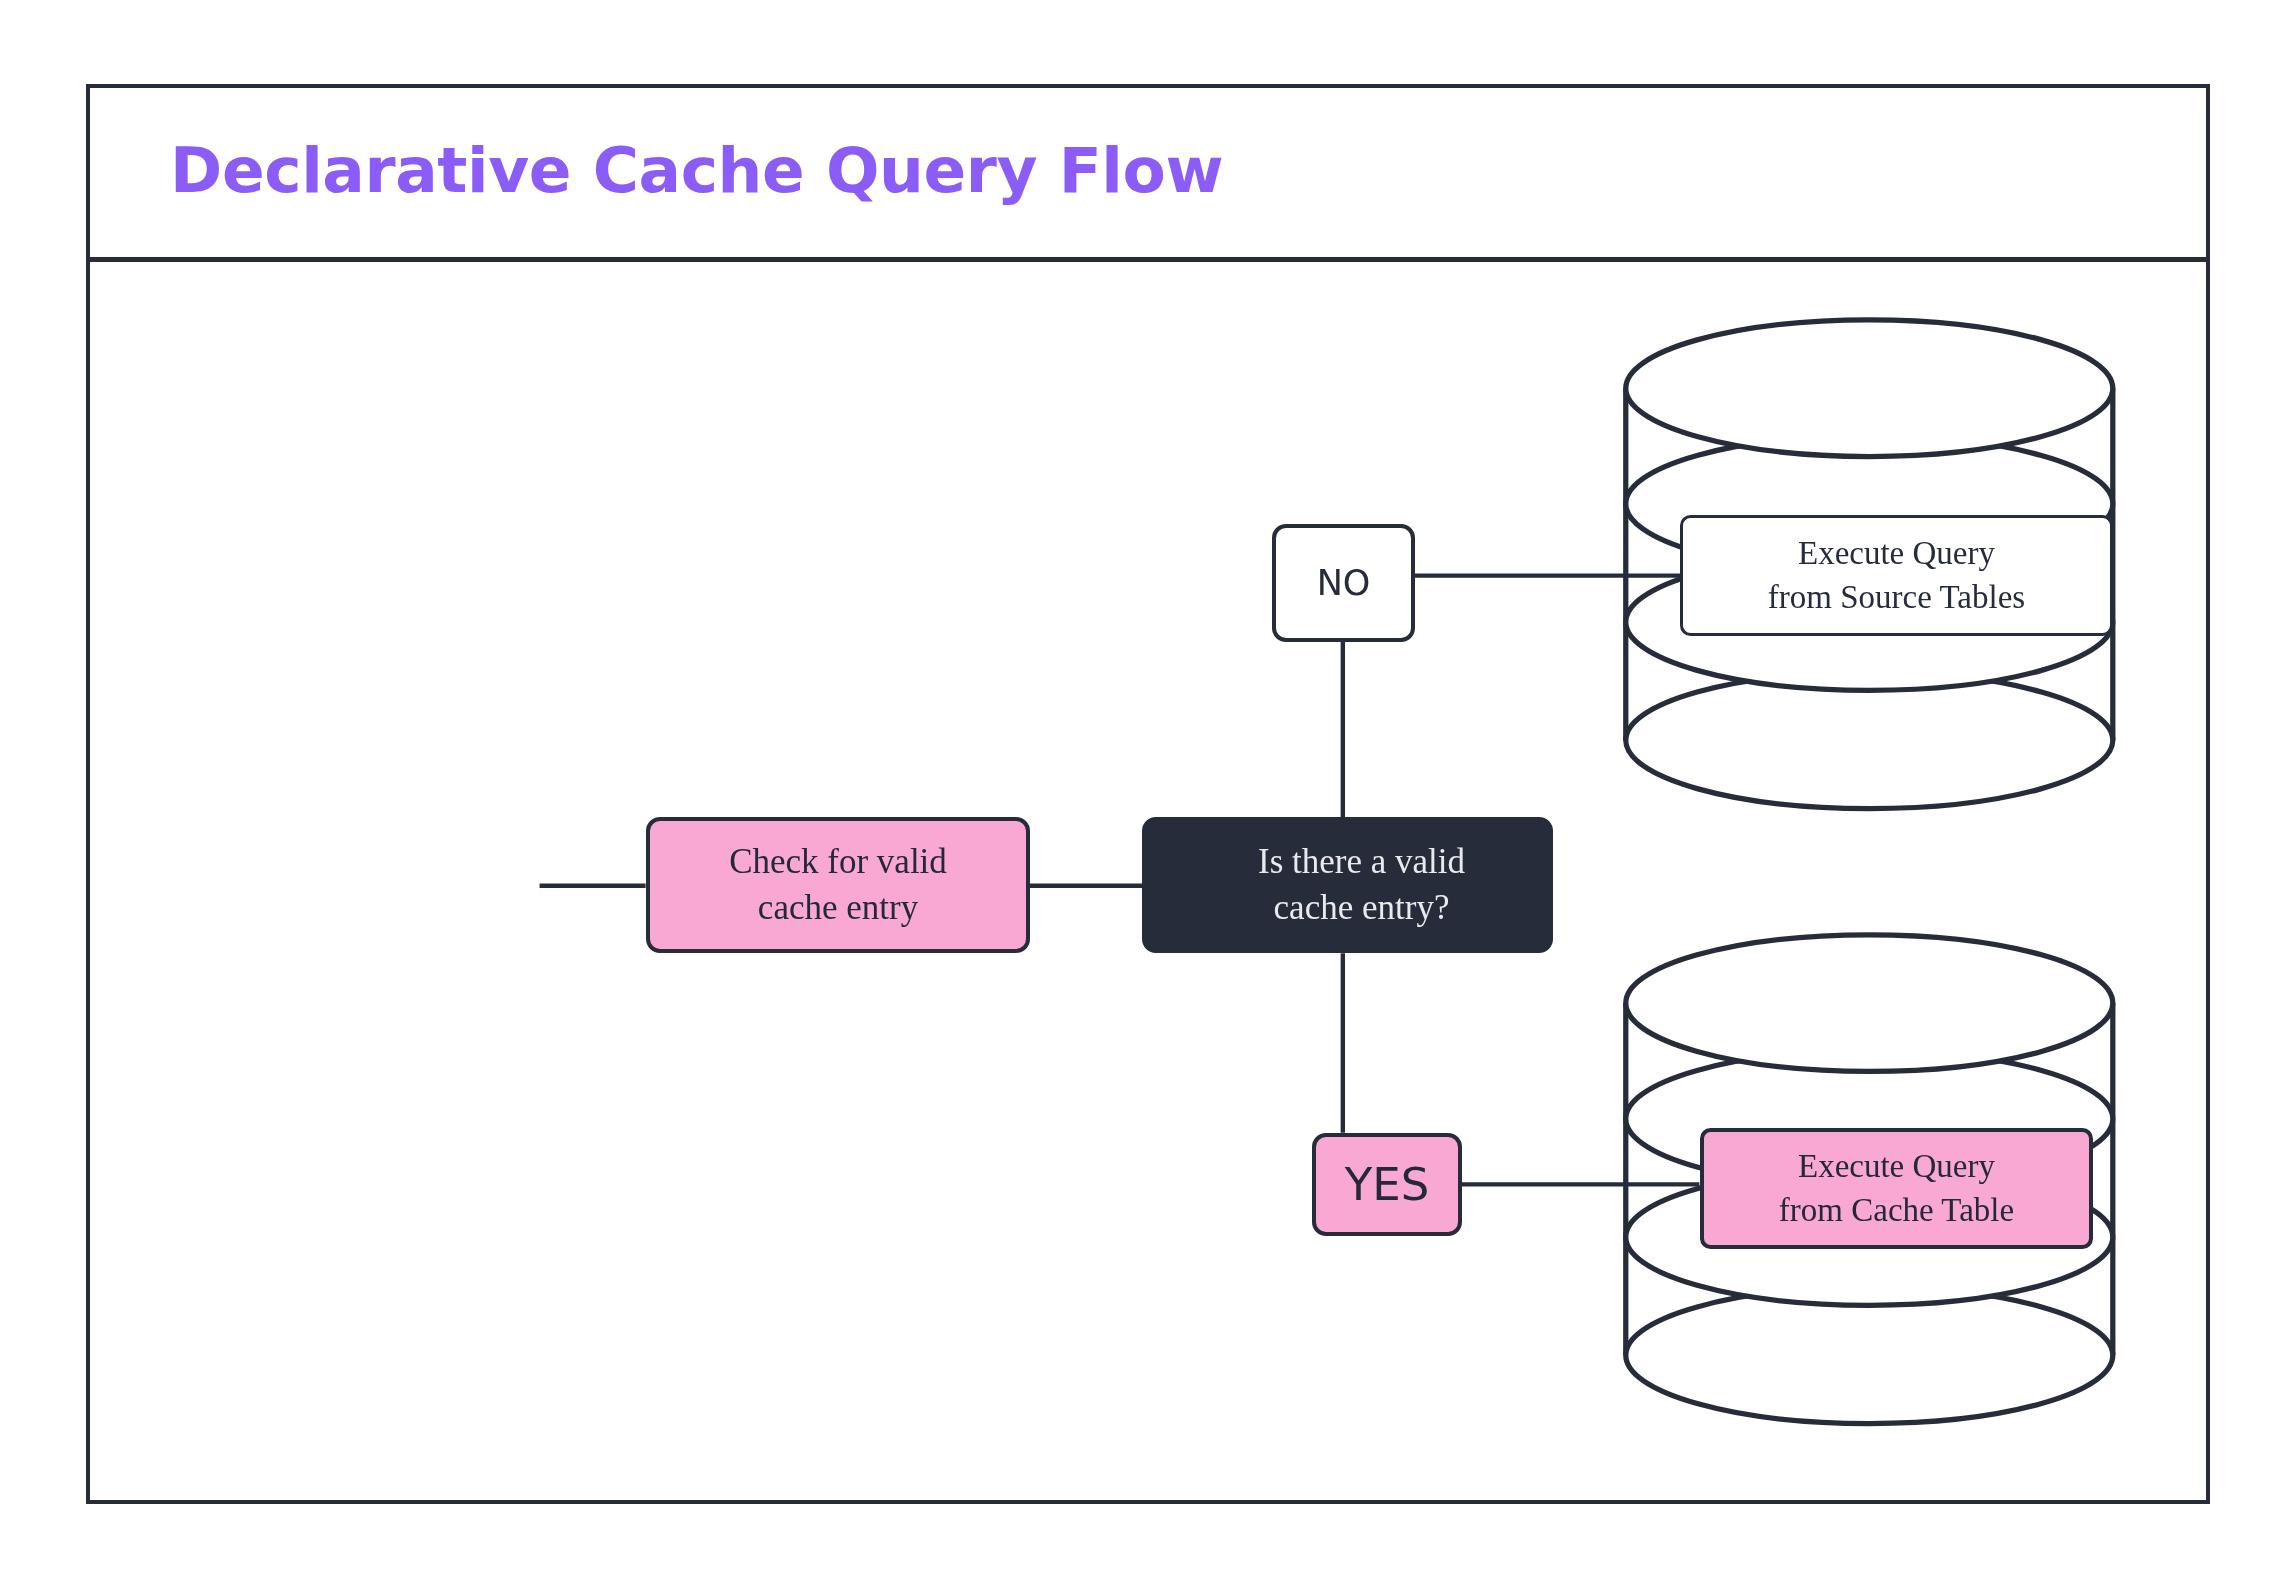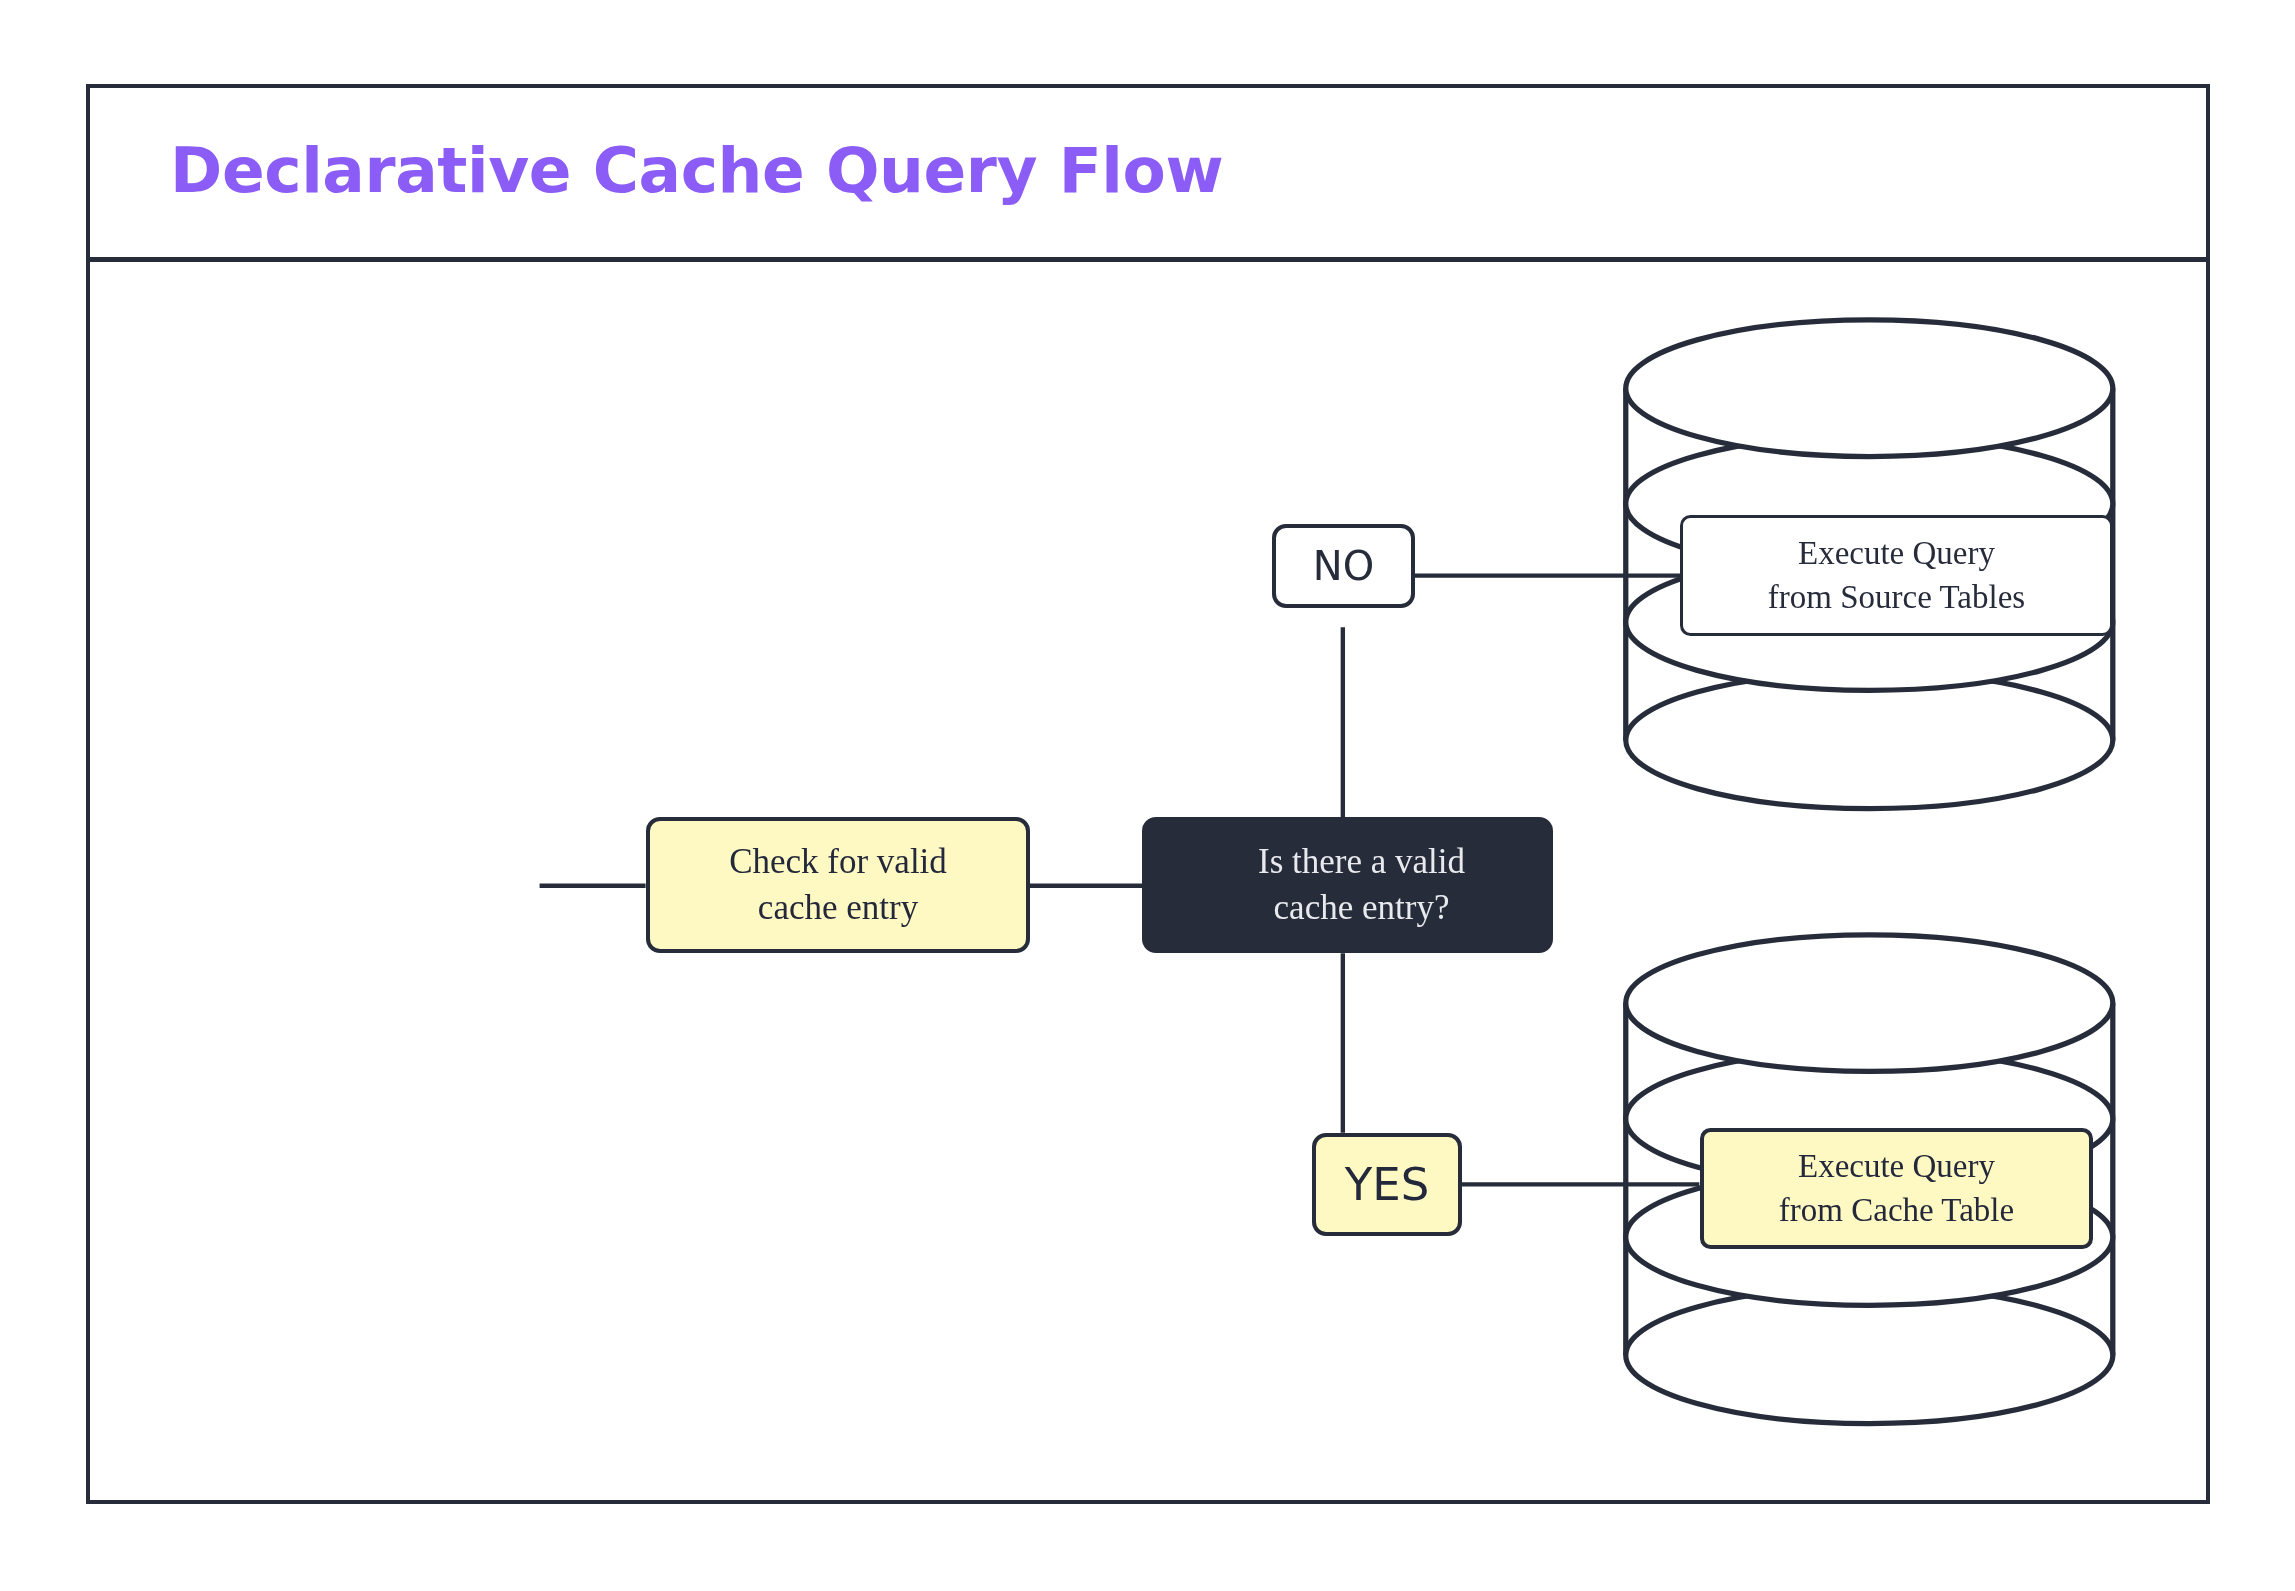--- a/index.html
+++ b/index.html
@@ -86,21 +86,21 @@
     line-height: 1.32;
     white-space: pre-line;
   }
 
   .node.dark {
     background: #272C3B;
     color: #E9EAEE;
     border: 3.5px solid #272C3B;
   }
   .node.green {
-    background: #fef9c3;
+    background: #f9a8d4;
     color: #23283A;
     border: 4.4px solid #272C3B;
   }
   .node.white {
     background: #FFFFFF;
     color: #272C3B;
     border: 4.4px solid #272C3B;
   }
 
   
@@ -114,22 +114,22 @@
     font-size: 35px;
     border-radius: 14px;
   }
   #node-decision {
     left: 1142px; top: 817px;  width: 411px; height: 136px;
     font-size: 35px;
     border-radius: 14px;
     padding-left: 28px;
   }
   #node-no {
-    left: 1272px; top: 524px;  width: 143px; height: 84px;
-    font-size: 40px;
+    left: 1272px; top: 524px;  width: 143px; height: 118px;
+    font-size: 35px;
     font-family: "DejaVu Sans", "Liberation Sans", sans-serif;
     border-radius: 14px;
   }
   #node-yes {
     left: 1312px; top: 1133px; width: 150px; height: 103px;
     font-size: 45px;
     font-family: "DejaVu Sans", "Liberation Sans", sans-serif;
     border-radius: 14px;
   }
   #node-exec-source {

